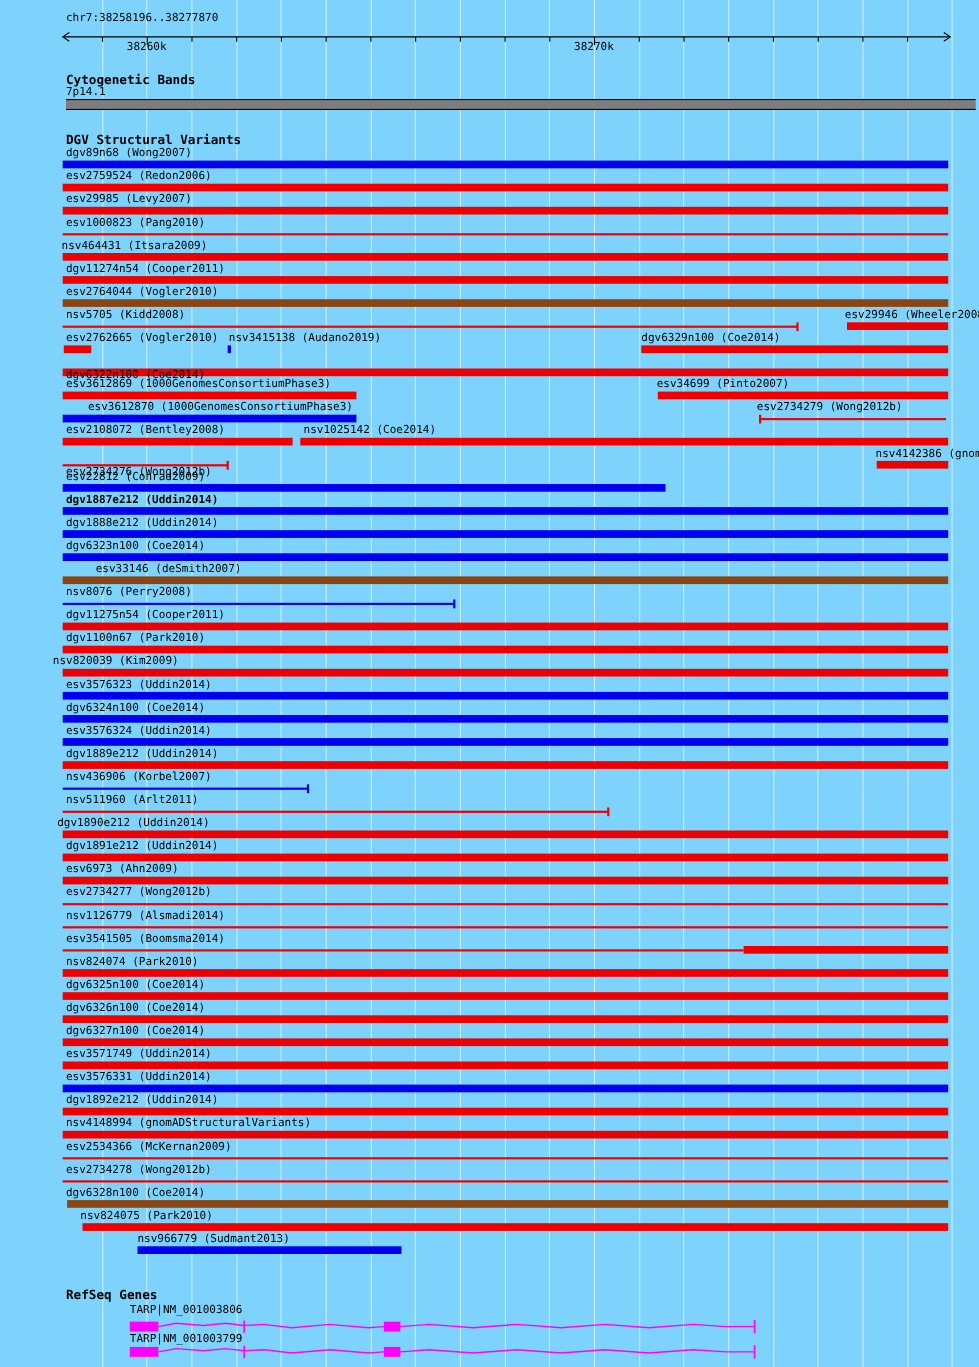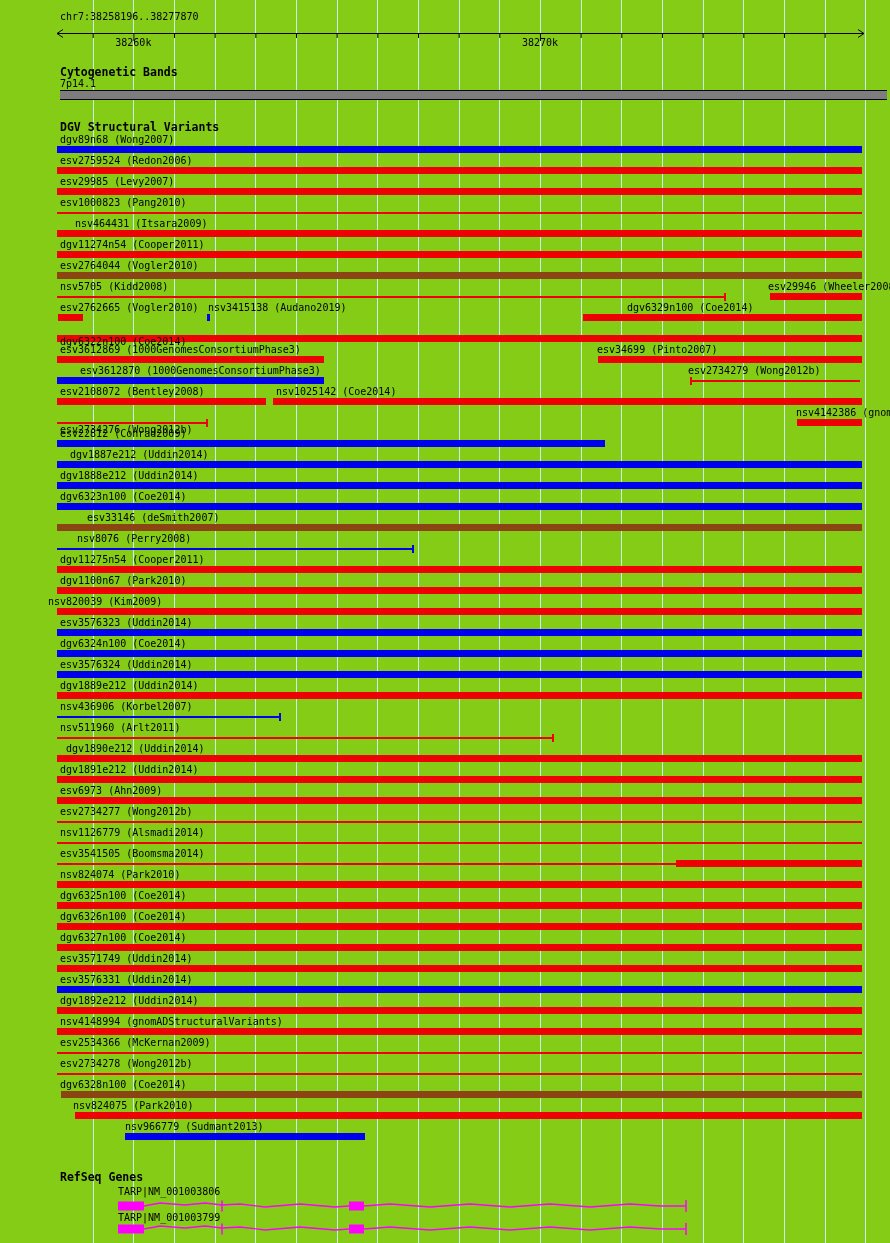--- a/index.html
+++ b/index.html
@@ -1,16 +1,16 @@
 <!DOCTYPE html>
 <html><head>
 <meta charset="utf-8">
 <style>
   html,body{margin:0;padding:0;background:#fff;}
-  #browser{position:relative;width:890px;height:1243px;background:#84cc16;overflow:hidden;
+  #browser{position:relative;width:890px;height:1243px;background:#7dd3fc;overflow:hidden;
            font-family:"DejaVu Sans Mono",monospace;}
   .lbl{position:absolute;font:10px/12px "DejaVu Sans Mono",monospace;color:#000;white-space:pre;z-index:4;}
   .hdr{position:absolute;font:bold 11.5px/13px "DejaVu Sans Mono",monospace;color:#000;white-space:pre;z-index:4;}
   .grid{position:absolute;top:0;width:1px;height:1243px;z-index:1;}
   .bar{position:absolute;z-index:3;}
   .cap{position:absolute;z-index:3;}
   svg{position:absolute;z-index:3;}
 </style>
 </head>
 <body>
@@ -55,36 +55,36 @@
   <div class="hdr" style="left:60px;top:121px;">DGV Structural Variants</div>
   <div id="dgv-rows">
       <div class="lbl" style="left: 60px; top: 134px;">dgv89n68 (Wong2007)</div>
       <div class="bar" style="left: 57px; top: 146px; width: 805px; height: 7px; background: rgb(0, 0, 238);"></div>
       <div class="lbl" style="left: 60px; top: 155px;">esv2759524 (Redon2006)</div>
       <div class="bar" style="left: 57px; top: 167px; width: 805px; height: 7px; background: rgb(238, 0, 0);"></div>
       <div class="lbl" style="left: 60px; top: 176px;">esv29985 (Levy2007)</div>
       <div class="bar" style="left: 57px; top: 188px; width: 805px; height: 7px; background: rgb(238, 0, 0);"></div>
       <div class="lbl" style="left: 60px; top: 197px;">esv1000823 (Pang2010)</div>
       <div class="bar" style="left: 57px; top: 212px; width: 805px; height: 2px; background: rgb(238, 0, 0);"></div>
-      <div class="lbl" style="left: 75px; top: 218px;">nsv464431 (Itsara2009)</div>
+      <div class="lbl" style="left: 56px; top: 218px;">nsv464431 (Itsara2009)</div>
       <div class="bar" style="left: 57px; top: 230px; width: 805px; height: 7px; background: rgb(238, 0, 0);"></div>
       <div class="lbl" style="left: 60px; top: 239px;">dgv11274n54 (Cooper2011)</div>
       <div class="bar" style="left: 57px; top: 251px; width: 805px; height: 7px; background: rgb(238, 0, 0);"></div>
       <div class="lbl" style="left: 60px; top: 260px;">esv2764044 (Vogler2010)</div>
       <div class="bar" style="left: 57px; top: 272px; width: 805px; height: 7px; background: rgb(139, 69, 19);"></div>
       <div class="lbl" style="left: 60px; top: 281px;">nsv5705 (Kidd2008)</div>
       <div class="bar" style="left: 57px; top: 296px; width: 668px; height: 2px; background: rgb(238, 0, 0);"></div>
       <div class="cap" style="left: 724px; top: 293px; width: 2px; height: 8px; background: rgb(238, 0, 0);"></div>
       <div class="lbl" style="left: 768px; top: 281px;">esv29946 (Wheeler2008)</div>
       <div class="bar" style="left: 770px; top: 293px; width: 92px; height: 7px; background: rgb(238, 0, 0);"></div>
       <div class="lbl" style="left: 60px; top: 302px;">esv2762665 (Vogler2010)</div>
       <div class="bar" style="left: 58px; top: 314px; width: 25px; height: 7px; background: rgb(238, 0, 0);"></div>
       <div class="lbl" style="left: 208px; top: 302px;">nsv3415138 (Audano2019)</div>
       <div class="bar" style="left: 207px; top: 314px; width: 3px; height: 7px; background: rgb(0, 0, 238);"></div>
-      <div class="lbl" style="left: 583px; top: 302px; margin-left: 44px;">dgv6329n100 (Coe2014)</div>
+      <div class="lbl" style="left: 583px; top: 302px;">dgv6329n100 (Coe2014)</div>
       <div class="bar" style="left: 583px; top: 314px; width: 279px; height: 7px; background: rgb(238, 0, 0);"></div>
       <div class="lbl" style="left: 60px; top: 336px;">dgv6322n100 (Coe2014)</div>
       <div class="bar" style="left: 57px; top: 335px; width: 805px; height: 7px; background: rgb(238, 0, 0);"></div>
       <div class="lbl" style="left: 60px; top: 344px;">esv3612869 (1000GenomesConsortiumPhase3)</div>
       <div class="bar" style="left: 57px; top: 356px; width: 267px; height: 7px; background: rgb(238, 0, 0);"></div>
       <div class="lbl" style="left: 597px; top: 344px;">esv34699 (Pinto2007)</div>
       <div class="bar" style="left: 598px; top: 356px; width: 264px; height: 7px; background: rgb(238, 0, 0);"></div>
       <div class="lbl" style="left: 60px; top: 365px; margin-left: 20px;">esv3612870 (1000GenomesConsortiumPhase3)</div>
       <div class="bar" style="left: 57px; top: 377px; width: 267px; height: 7px; background: rgb(0, 0, 238);"></div>
       <div class="lbl" style="left: 688px; top: 365px;">esv2734279 (Wong2012b)</div>
@@ -94,29 +94,29 @@
       <div class="bar" style="left: 57px; top: 398px; width: 209px; height: 7px; background: rgb(238, 0, 0);"></div>
       <div class="lbl" style="left: 276px; top: 386px;">nsv1025142 (Coe2014)</div>
       <div class="bar" style="left: 273px; top: 398px; width: 589px; height: 7px; background: rgb(238, 0, 0);"></div>
       <div class="lbl" style="left: 60px; top: 424px;">esv2734276 (Wong2012b)</div>
       <div class="bar" style="left: 57px; top: 422px; width: 150px; height: 2px; background: rgb(238, 0, 0);"></div>
       <div class="cap" style="left: 206px; top: 419px; width: 2px; height: 8px; background: rgb(238, 0, 0);"></div>
       <div class="lbl" style="left: 796px; top: 407px;">nsv4142386 (gnomADStructuralVariants)</div>
       <div class="bar" style="left: 797px; top: 419px; width: 65px; height: 7px; background: rgb(238, 0, 0);"></div>
       <div class="lbl" style="left: 60px; top: 428px;">esv22812 (Conrad2009)</div>
       <div class="bar" style="left: 57px; top: 440px; width: 548px; height: 7px; background: rgb(0, 0, 238);"></div>
-      <div class="lbl" style="left: 70px; top: 449px;">dgv1887e212 (Uddin2014)</div>
+      <div class="lbl" style="left: 60px; top: 449px; font-weight: bold;">dgv1887e212 (Uddin2014)</div>
       <div class="bar" style="left: 57px; top: 461px; width: 805px; height: 7px; background: rgb(0, 0, 238);"></div>
       <div class="lbl" style="left: 60px; top: 470px;">dgv1888e212 (Uddin2014)</div>
       <div class="bar" style="left: 57px; top: 482px; width: 805px; height: 7px; background: rgb(0, 0, 238);"></div>
       <div class="lbl" style="left: 60px; top: 491px;">dgv6323n100 (Coe2014)</div>
       <div class="bar" style="left: 57px; top: 503px; width: 805px; height: 7px; background: rgb(0, 0, 238);"></div>
       <div class="lbl" style="left: 60px; top: 512px; margin-left: 27px;">esv33146 (deSmith2007)</div>
       <div class="bar" style="left: 57px; top: 524px; width: 805px; height: 7px; background: rgb(139, 69, 19);"></div>
-      <div class="lbl" style="left: 60px; top: 533px; margin-left: 17px;">nsv8076 (Perry2008)</div>
+      <div class="lbl" style="left: 60px; top: 533px;">nsv8076 (Perry2008)</div>
       <div class="bar" style="left: 57px; top: 548px; width: 356px; height: 2px; background: rgb(0, 0, 238);"></div>
       <div class="cap" style="left: 412px; top: 545px; width: 2px; height: 8px; background: rgb(0, 0, 238);"></div>
       <div class="lbl" style="left: 60px; top: 554px; text-align: center;">dgv11275n54 (Cooper2011)</div>
       <div class="bar" style="left: 57px; top: 566px; width: 805px; height: 7px; background: rgb(238, 0, 0);"></div>
       <div class="lbl" style="left: 60px; top: 575px;">dgv1100n67 (Park2010)</div>
       <div class="bar" style="left: 57px; top: 587px; width: 805px; height: 7px; background: rgb(238, 0, 0);"></div>
       <div class="lbl" style="left: 48px; top: 596px;">nsv820039 (Kim2009)</div>
       <div class="bar" style="left: 57px; top: 608px; width: 805px; height: 7px; background: rgb(238, 0, 0);"></div>
       <div class="lbl" style="left: 60px; top: 617px;">esv3576323 (Uddin2014)</div>
       <div class="bar" style="left: 57px; top: 629px; width: 805px; height: 7px; background: rgb(0, 0, 238);"></div>
@@ -125,21 +125,21 @@
       <div class="lbl" style="left: 60px; top: 659px;">esv3576324 (Uddin2014)</div>
       <div class="bar" style="left: 57px; top: 671px; width: 805px; height: 7px; background: rgb(0, 0, 238);"></div>
       <div class="lbl" style="left: 60px; top: 680px;">dgv1889e212 (Uddin2014)</div>
       <div class="bar" style="left: 57px; top: 692px; width: 805px; height: 7px; background: rgb(238, 0, 0);"></div>
       <div class="lbl" style="left: 60px; top: 701px;">nsv436906 (Korbel2007)</div>
       <div class="bar" style="left: 57px; top: 716px; width: 223px; height: 2px; background: rgb(0, 0, 238);"></div>
       <div class="cap" style="left: 279px; top: 713px; width: 2px; height: 8px; background: rgb(0, 0, 238);"></div>
       <div class="lbl" style="left: 60px; top: 722px;">nsv511960 (Arlt2011)</div>
       <div class="bar" style="left: 57px; top: 737px; width: 496px; height: 2px; background: rgb(238, 0, 0);"></div>
       <div class="cap" style="left: 552px; top: 734px; width: 2px; height: 8px; background: rgb(238, 0, 0);"></div>
-      <div class="lbl" style="left: 66px; top: 743px; text-align: center;">dgv1890e212 (Uddin2014)</div>
+      <div class="lbl" style="left: 52px; top: 743px; text-align: center;">dgv1890e212 (Uddin2014)</div>
       <div class="bar" style="left: 57px; top: 755px; width: 805px; height: 7px; background: rgb(238, 0, 0);"></div>
       <div class="lbl" style="left: 60px; top: 764px;">dgv1891e212 (Uddin2014)</div>
       <div class="bar" style="left: 57px; top: 776px; width: 805px; height: 7px; background: rgb(238, 0, 0);"></div>
       <div class="lbl" style="left: 60px; top: 785px;">esv6973 (Ahn2009)</div>
       <div class="bar" style="left: 57px; top: 797px; width: 805px; height: 7px; background: rgb(238, 0, 0);"></div>
       <div class="lbl" style="left: 60px; top: 806px;">esv2734277 (Wong2012b)</div>
       <div class="bar" style="left: 57px; top: 821px; width: 805px; height: 2px; background: rgb(238, 0, 0);"></div>
       <div class="lbl" style="left: 60px; top: 827px;">nsv1126779 (Alsmadi2014)</div>
       <div class="bar" style="left: 57px; top: 842px; width: 805px; height: 2px; background: rgb(238, 0, 0);"></div>
       <div class="lbl" style="left: 60px; top: 848px;">esv3541505 (Boomsma2014)</div>

